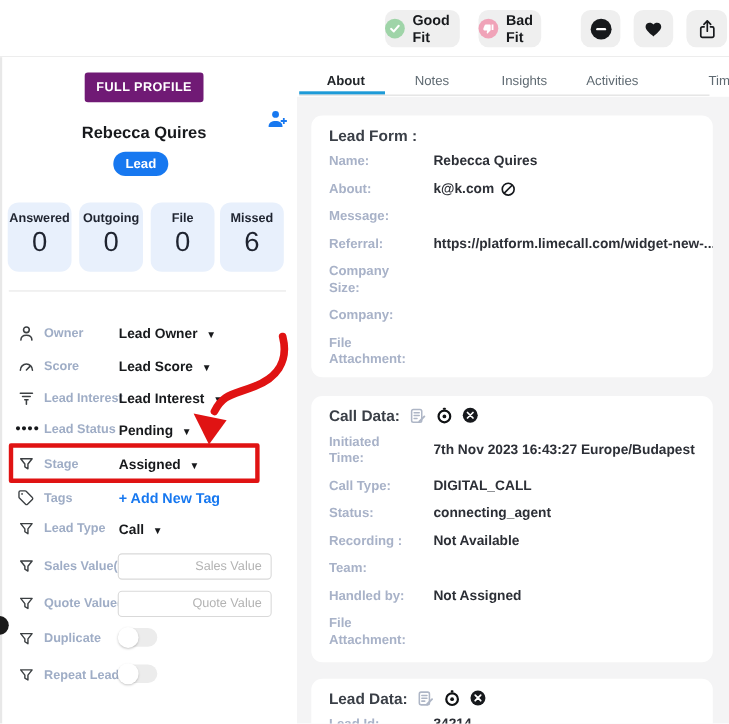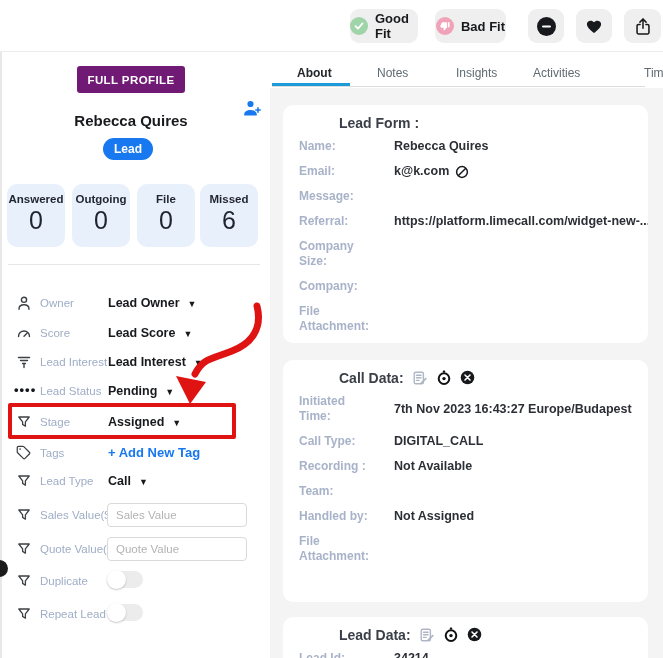--- a/index.html
+++ b/index.html
@@ -28,43 +28,43 @@
   .lead-pill { position:absolute; left:103px; top:138px; width:50px; height:22px; border-radius:12px; background:#1778f0;
                color:#fff; font-size:12px; font-weight:700; display:flex; align-items:center; justify-content:center; }
   .stat-box { position:absolute; top:184px; width:58px; height:63px; background:#e8f0fc; border-radius:10px; text-align:center; }
   .stat-label { font-size:11.5px; font-weight:700; color:#1f2430; margin-top:9px; white-space:nowrap; }
   .stat-value { font-size:25px; font-weight:400; color:#1f2430; margin-top:1px; }
   .divider { position:absolute; left:8px; top:264px; width:252px; height:1px; background:#e6e6e6; }
 
   .frow { position:absolute; left:0; width:270px; height:24px; }
   .ficon { position:absolute; left:16px; top:2px; width:16px; height:16px; }
   .fdots { position:absolute; left:14px; top:1px; font-size:13px; letter-spacing:1px; color:#17191c; font-weight:700; }
-  .flabel { position:absolute; left:40px; top:4px; font-size:11.5px; font-weight:400; color:#9fadc6; white-space:nowrap; }
+  .flabel { position:absolute; left:40px; top:4px; font-size:11.5px; font-weight:700; color:#9fadc6; white-space:nowrap; }
   .fvalue { position:absolute; left:108px; top:3px; font-size:12.5px; font-weight:700; color:#17191c; white-space:nowrap; }
   .caret { font-size:9px; color:#17191c; margin-left:8px; font-weight:400; }
   .flink { position:absolute; left:108px; top:2px; font-size:13px; font-weight:700; color:#1778f0; cursor:pointer; white-space:nowrap; }
   .finput { position:absolute; left:107px; top:-2px; width:140px; height:24px; border:1px solid #d9d9d9; border-radius:4px;
-            padding:0 8px; font-size:11.5px; color:#333; font-family:"Liberation Sans", sans-serif; }
+            padding:0 8px; font-size:11.5px; color:#333; font-family:"Liberation Sans", sans-serif;text-align:right; }
   .finput::placeholder { color:#b3b3b3; }
   .toggle { position:absolute; left:107px; top:0; width:36px; height:17px; border-radius:9px; background:#ececec; cursor:pointer; }
   .knob { position:absolute; left:0; top:-1px; width:19px; height:19px; border-radius:50%; background:#fff; box-shadow:0 1px 2px rgba(0,0,0,.22); }
 
   .red-box { position:absolute; left:8px; top:403px; width:228px; height:36px; border:4px solid #e01313; border-radius:2px; pointer-events:none; }
   .red-arrow { position:absolute; left:150px; top:300px; width:120px; height:112px; pointer-events:none; }
   .half-dot { position:absolute; left:-9px; top:560px; width:17px; height:17px; border-radius:50%; background:#1a1a1a; }
 
   
   .tab { position:absolute; top:66px; font-size:12px; color:#5f6a72; cursor:pointer; white-space:nowrap; }
   .tab.active { color:#22262a; font-weight:700; }
   .tab-underline { position:absolute; left:272px; top:83px; width:78px; height:3px; background:#1d9bd8; }
   .tab-line { position:absolute; left:272px; top:86px; width:373px; height:1px; background:#dcdcdc; }
 
   
   .card { position:absolute; left:283px; width:365px; background:#fff; border-radius:10px; padding:10px 16px; overflow:hidden; }
-  .card-title-row { display:flex; align-items:center; gap:8px; margin-bottom:8px;margin-left:40px; }
+  .card-title-row { display:flex; align-items:center; gap:8px; margin-bottom:8px; }
   .card-title { font-size:14px; font-weight:600; color:#3a3f47; }
   .hicon { width:16px; height:16px; display:inline-flex; cursor:pointer; }
   .crow { display:flex; margin-bottom:10px; }
   .clabel { width:78px; flex:none; margin-right:17px; font-size:12px; font-weight:600; color:#a8b2c8; line-height:15px; }
   .cvalue { font-size:12.5px; font-weight:700; color:#2c2f36; line-height:15px; white-space:nowrap; display:flex; align-items:center; gap:6px; }
 </style>
 </head>
 <body>
 
 <div class="screen">
@@ -76,21 +76,21 @@
 
   <div>
     <div class="hbtn" style="left:350px; width:68px;">
       <span class="circle-ic" style="background:#9fd4a8;">
         <svg width="10" height="10" viewBox="0 0 10 10">
             <polyline points="1.5,5.2 4,7.6 8.5,2.4" fill="none" stroke="#fff" stroke-width="1.8" stroke-linecap="round" stroke-linejoin="round"></polyline>
           </svg>
       </span>
       <span>Good Fit</span>
     </div>
-    <div class="hbtn" style="left:435px; width:71px;">
+    <div class="hbtn" style="left:435px; width:57px;">
       <span class="circle-ic" style="background:#f0a3b8;">
         <svg width="10" height="10" viewBox="0 0 24 24">
             <path fill="#fff" d="M15 3H6c-.83 0-1.54.5-1.84 1.22l-3.02 7.05c-.09.23-.14.47-.14.73v2c0 1.1.9 2 2 2h6.31l-.95 4.57-.03.32c0 .41.17.79.44 1.06L9.83 23l6.59-6.59c.36-.36.58-.86.58-1.41V5c0-1.1-.9-2-2-2zm4 0v12h4V3h-4z"></path>
           </svg>
       </span>
       <span>Bad Fit</span>
     </div>
     <div class="hbtn" style="left:528px; width:36px;">
       <span style="display:flex;">
         <svg width="21" height="21" viewBox="0 0 21 21">
@@ -284,21 +284,21 @@
 
   <div class="card" style="top:105px; height:238px;">
     <div class="card-title-row">
       <span class="card-title">Lead Form :</span>
     </div>
     <div class="crow">
       <span class="clabel">Name:</span>
       <span class="cvalue">Rebecca Quires</span>
     </div>
     <div class="crow">
-      <span class="clabel">Email:</span>
+      <span class="clabel">About:</span>
       <span class="cvalue">
           <span>k@k.com</span>
         <span style="display:inline-flex;">
           <svg width="14" height="14" viewBox="0 0 14 14" fill="none" stroke="#15181c" stroke-width="1.5">
               <circle cx="7" cy="7" r="5.4"></circle>
               <path d="M10.8 3.2L3.2 10.8"></path>
             </svg>
         </span>
       </span>
     </div>
@@ -352,20 +352,24 @@
     </div>
     <div class="crow">
       <span class="clabel">Initiated Time:</span>
       <span class="cvalue">7th Nov 2023 16:43:27 Europe/Budapest</span>
     </div>
     <div class="crow">
       <span class="clabel">Call Type:</span>
       <span class="cvalue">DIGITAL_CALL</span>
     </div>
     <div class="crow">
+      <span class="clabel">Status:</span>
+      <span class="cvalue">connecting_agent</span>
+    </div>
+    <div class="crow">
       <span class="clabel">Recording :</span>
       <span class="cvalue">Not Available</span>
     </div>
     <div class="crow">
       <span class="clabel">Team:</span>
       <span class="cvalue"></span>
     </div>
     <div class="crow">
       <span class="clabel">Handled by:</span>
       <span class="cvalue">Not Assigned</span>

